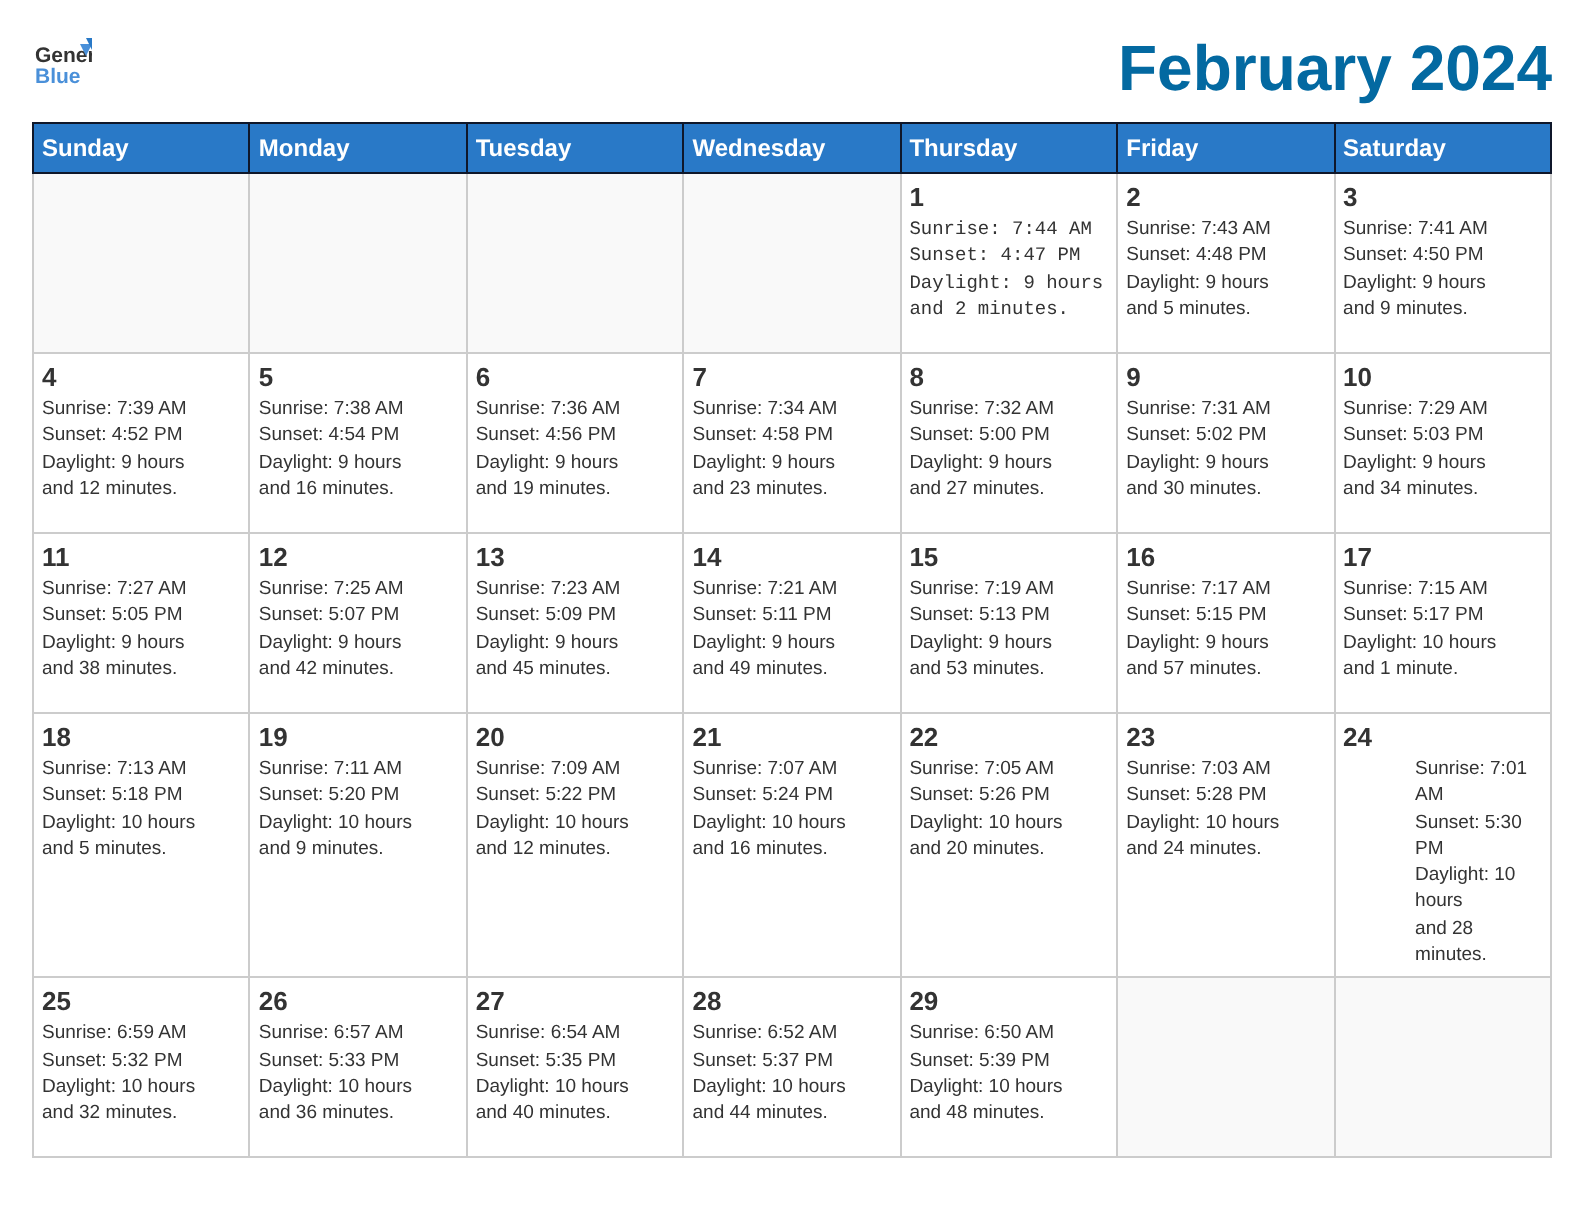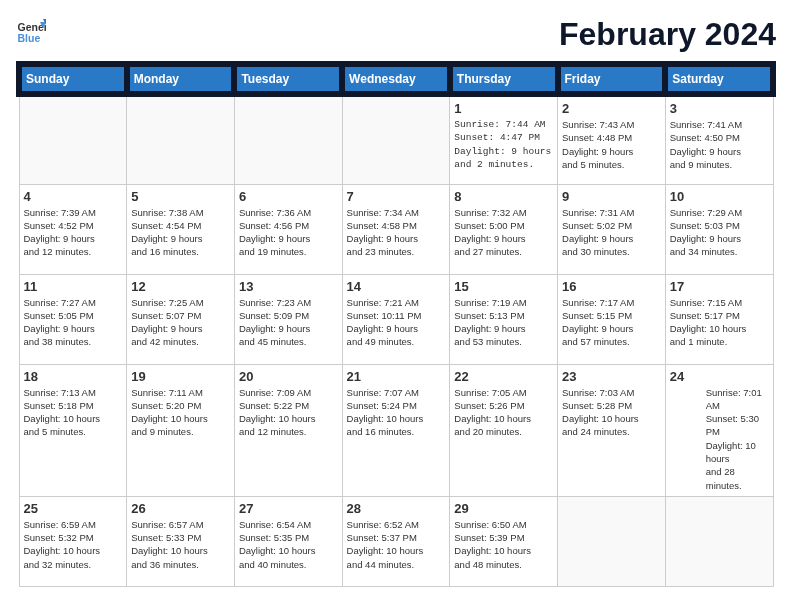--- a/index.html
+++ b/index.html
@@ -24,38 +24,38 @@
     .logo-icon {
       width: 30px;
       height: 30px;
     }
     .title-block {
       text-align: right;
     }
     .month-title {
       font-size: 32px;
       font-weight: bold;
-      color: #0f172a;
+      color: #0369a1;
     }
     .location-title {
       font-size: 14px;
       color: #555;
     }
     table {
       width: 100%;
       border-collapse: collapse;
       table-layout: fixed;
     }
     th {
       background-color: #2979c7;
       color: #fff;
       font-size: 12px;
       padding: 5px 4px;
       text-align: left;
-      border: 6px solid #0f172a;
+      border: 1px solid #0f172a;
     }
     td {
       border: 1px solid #ccc;
       vertical-align: top;
       padding: 4px 4px;
       font-size: 10px;
       color: #333;
       height: 90px;
       background: #fff;
     }
@@ -200,21 +200,21 @@
         <td>
           <span class="day-num">13</span>
           <div class="day-info" style="white-space: pre-line;">Sunrise: 7:23 AM
 Sunset: 5:09 PM
 Daylight: 9 hours
 and 45 minutes.</div>
         </td>
         <td>
           <span class="day-num">14</span>
           <div class="day-info" style="white-space: pre-line;">Sunrise: 7:21 AM
-Sunset: 10:11 PM
+Sunset: 5:11 PM
 Daylight: 9 hours
 and 49 minutes.</div>
         </td>
         <td>
           <span class="day-num">15</span>
           <div class="day-info" style="white-space: pre-line;">Sunrise: 7:19 AM
 Sunset: 5:13 PM
 Daylight: 9 hours
 and 53 minutes.</div>
         </td>

